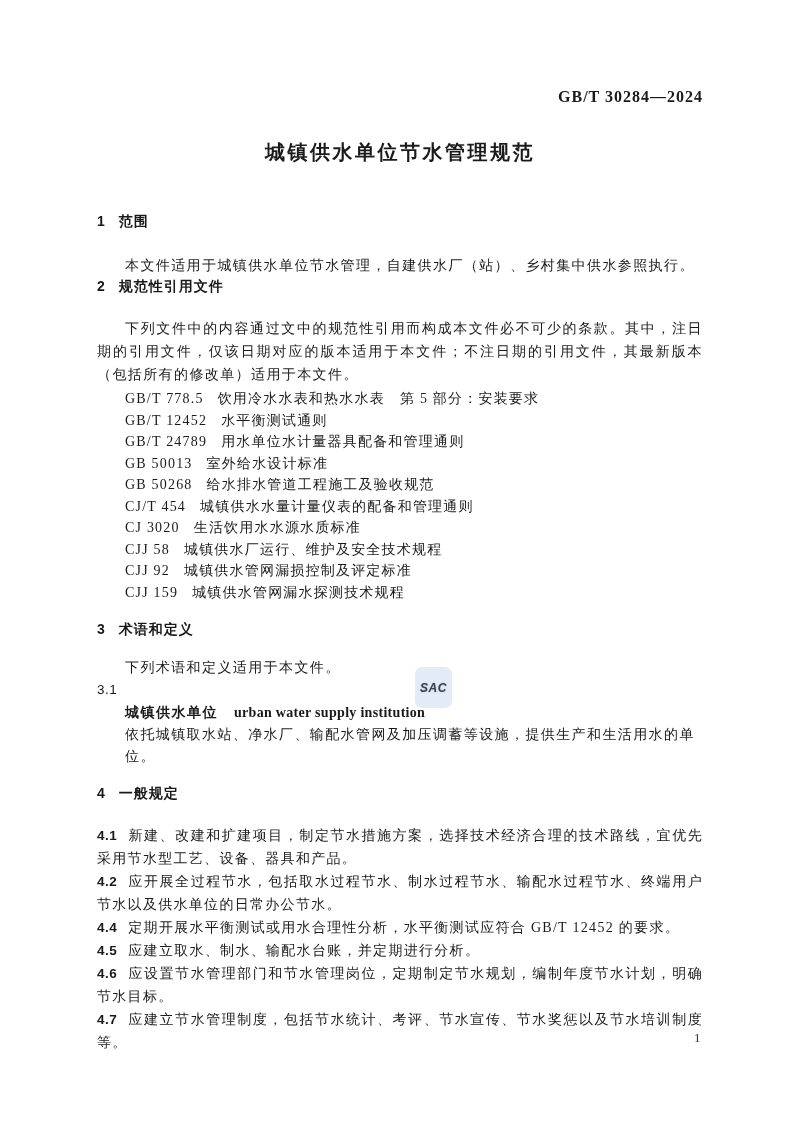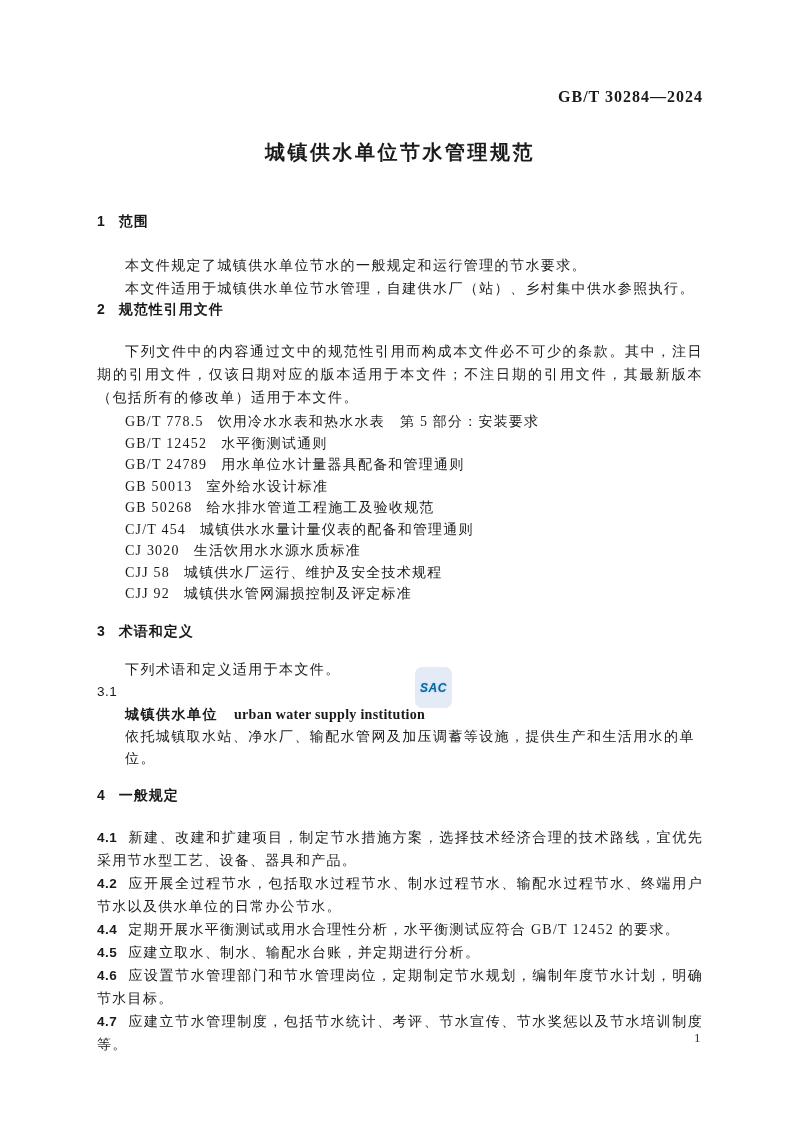--- a/index.html
+++ b/index.html
@@ -112,21 +112,21 @@
     position:absolute;
     left:415px;top:667px;
     width:37px;height:41px;
     background:#e3ebf7;
     border-radius:7px;
     display:flex;align-items:center;justify-content:center;
     font-family:"Liberation Sans","DejaVu Sans",sans-serif;
     font-weight:bold;
     font-style:italic;
     font-size:12px;
-    color:#0369a1;
+    color:#404040;
     text-shadow:0 0 2px #b9cdea, 0 0 1px #a9c2e4;
     letter-spacing:.5px;
     pointer-events:none;
   }
   .page-num{
     position:absolute;
     top:1030px;
     left:694px;
     font-size:13px;
     line-height:16px;
@@ -143,39 +143,39 @@
   <div class="content">
 
     <div class="std-code">GB/T 30284—2024</div>
 
     <h1 class="doc-title">城镇供水单位节水管理规范</h1>
 
     <div class="heading h1-sec">
       <span class="h-num">1</span><span>范围</span>
     </div>
     <div class="mt24">
-      <p class="body indent">本文件规定了城镇供水单位节水的一般规定和运行管理的节水要求。</p>
       <p class="body indent">本文件适用于城镇供水单位节水管理，自建供水厂（站）、乡村集中供水参照执行。</p>
     </div>
 
     <div class="heading h2-sec">
       <span class="h-num">2</span><span>规范性引用文件</span>
     </div>
     <p class="body indent mt22">下列文件中的内容通过文中的规范性引用而构成本文件必不可少的条款。其中，注日期的引用文件，仅该日期对应的版本适用于本文件；不注日期的引用文件，其最新版本（包括所有的修改单）适用于本文件。</p>
 
     <div class="ref-list">
       <div class="ref-row"><span class="ref-code">GB/T 778.5</span><span>饮用冷水水表和热水水表　第 5 部分：安装要求</span></div>
       <div class="ref-row"><span class="ref-code">GB/T 12452</span><span>水平衡测试通则</span></div>
       <div class="ref-row"><span class="ref-code">GB/T 24789</span><span>用水单位水计量器具配备和管理通则</span></div>
       <div class="ref-row"><span class="ref-code">GB 50013</span><span>室外给水设计标准</span></div>
       <div class="ref-row"><span class="ref-code">GB 50268</span><span>给水排水管道工程施工及验收规范</span></div>
       <div class="ref-row"><span class="ref-code">CJ/T 454</span><span>城镇供水水量计量仪表的配备和管理通则</span></div>
       <div class="ref-row"><span class="ref-code">CJ 3020</span><span>生活饮用水水源水质标准</span></div>
       <div class="ref-row"><span class="ref-code">CJJ 58</span><span>城镇供水厂运行、维护及安全技术规程</span></div>
       <div class="ref-row"><span class="ref-code">CJJ 92</span><span>城镇供水管网漏损控制及评定标准</span></div>
+      <div class="ref-row"><span class="ref-code">CJJ 159</span><span>城镇供水管网漏水探测技术规程</span></div>
     </div>
 
     <div class="heading h3-sec">
       <span class="h-num">3</span><span>术语和定义</span>
     </div>
     <p class="body indent mt18">下列术语和定义适用于本文件。</p>
     <p class="term-num">3.1</p>
     <p class="term-line">
       <span class="term-zh">城镇供水单位</span><span class="term-en">urban water supply institution</span>
     </p>

